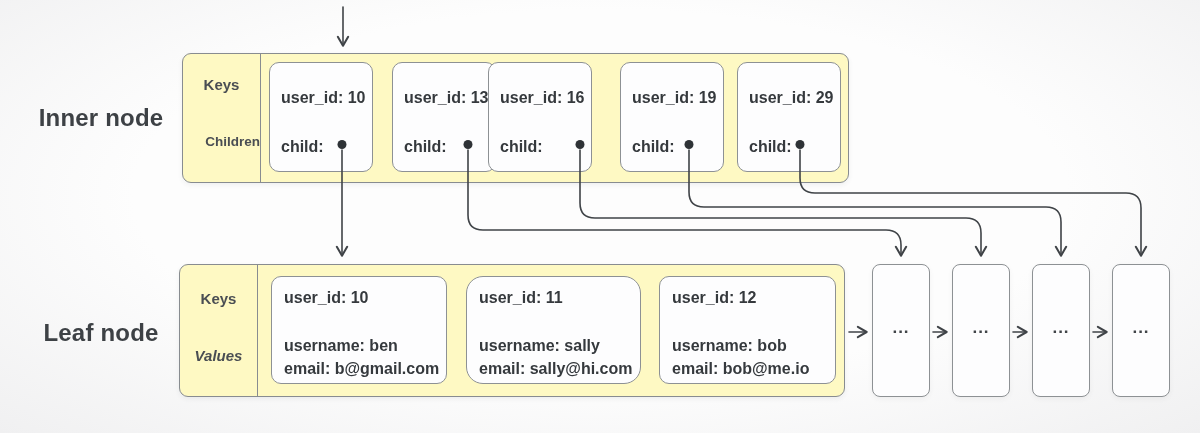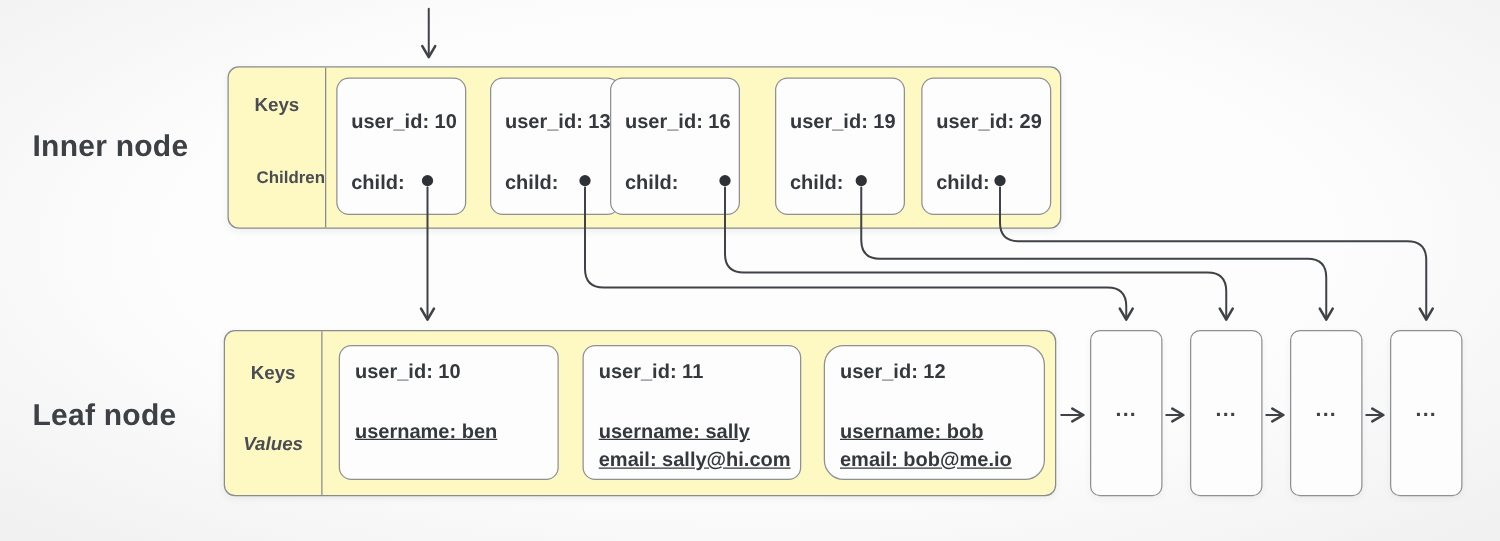--- a/index.html
+++ b/index.html
@@ -9,21 +9,21 @@
     --text-primary:#35393d; --text-secondary:#4a4e53;
   }
   *{margin:0;padding:0;box-sizing:border-box;}
   html,body{width:1200px;height:433px;}
   body{
     font-family:"Liberation Sans","DejaVu Sans",sans-serif;
     background:radial-gradient(ellipse at 50% 45%, var(--bg-center) 55%, var(--bg-edge) 100%);
     position:relative;overflow:hidden;
   }
   .side-label{
-    position:absolute;width:150px;
+    position:absolute;width:150px;text-align:center;
     font-size:24px;font-weight:700;color:#3d4145;letter-spacing:.2px;
   }
   #inner-node-label{left:26px;top:104px;}
   #leaf-node-label{left:26px;top:319px;}
 
   .big-box{
     position:absolute;background:#fef9c3;border:1.5px solid var(--box-border);
     border-radius:9px;box-shadow:0 2px 5px rgba(60,64,68,.07);
   }
   #inner-node-box{left:182px;top:53px;width:667px;height:130px;}
@@ -57,29 +57,29 @@
   }
   #inner-cell-0{left:86px;}  #inner-cell-1{left:209px;}
   #inner-cell-2{left:305px;} #inner-cell-3{left:437px;}
   #inner-cell-4{left:554px;}
 
   .leaf-cell{
     position:absolute;top:11px;height:108px;
     background:#fdfdfe;border:1.4px solid var(--cell-border);border-radius:10px;
   }
   #leaf-cell-0{left:91px;width:176px;}
-  #leaf-cell-1{left:286px;width:175px;}
-  #leaf-cell-2{left:479px;width:177px;border-radius:16px;}
+  #leaf-cell-1{left:286px;width:175px;border-radius:17px;}
+  #leaf-cell-2{left:479px;width:177px;}
   .leaf-cell .key-line{
     margin:12px 0 0 12px;font-size:16px;font-weight:600;
     color:var(--text-primary);line-height:18px;white-space:nowrap;
   }
   .leaf-cell .value-lines{
     margin:27px 0 0 12px;font-size:16px;font-weight:600;
-    color:var(--text-primary);line-height:23px;white-space:nowrap;text-decoration:underline;
+    color:var(--text-primary);line-height:23px;white-space:nowrap;
   }
   .sibling-box{
     position:absolute;top:264px;width:58px;height:133px;
     background:#fdfdfe;border:1.4px solid var(--cell-border);border-radius:8px;
     box-shadow:0 2px 5px rgba(60,64,68,.06);
     display:flex;align-items:center;justify-content:center;
     font-size:17px;font-weight:700;color:var(--connector);letter-spacing:1px;
     line-height:0;padding-bottom:6px;
   }
   #sibling-box-0{left:872px;} #sibling-box-1{left:952px;}
@@ -130,20 +130,21 @@
 
 <div id="leaf-node-box" class="big-box">
   <div class="label-col">
     <div class="row-label top">Keys</div>
     <div class="row-label bottom">Values</div>
   </div>
   <div id="leaf-cell-0" class="leaf-cell">
     <div class="key-line">user_id: 10</div>
     <div class="value-lines">
       <div>username: ben</div>
+      <div>email: b@gmail.com</div>
     </div>
   </div>
   <div id="leaf-cell-1" class="leaf-cell">
     <div class="key-line">user_id: 11</div>
     <div class="value-lines">
       <div>username: sally</div>
       <div>email: sally@hi.com</div>
     </div>
   </div>
   <div id="leaf-cell-2" class="leaf-cell">

